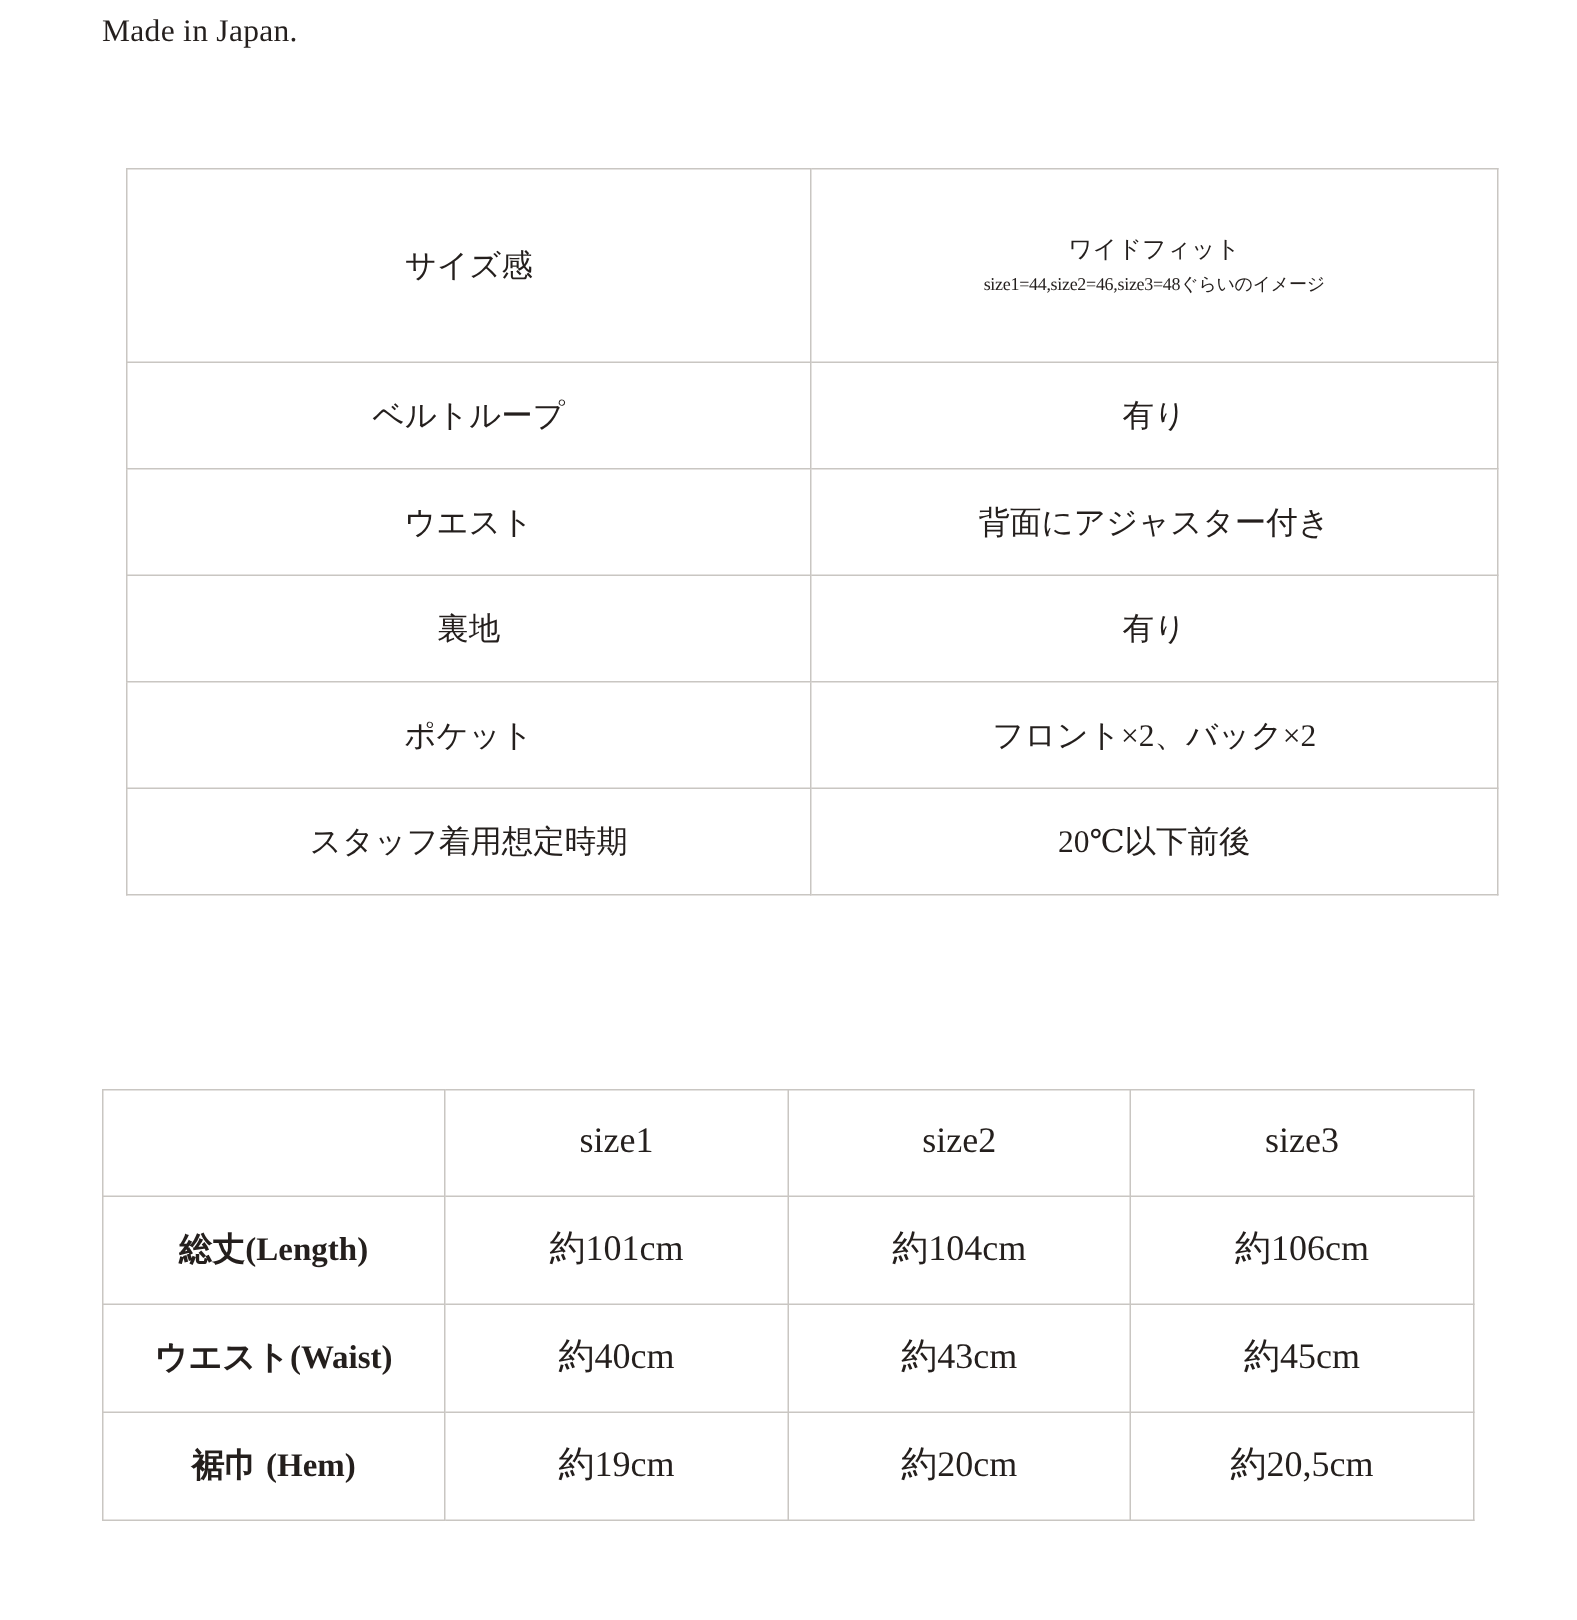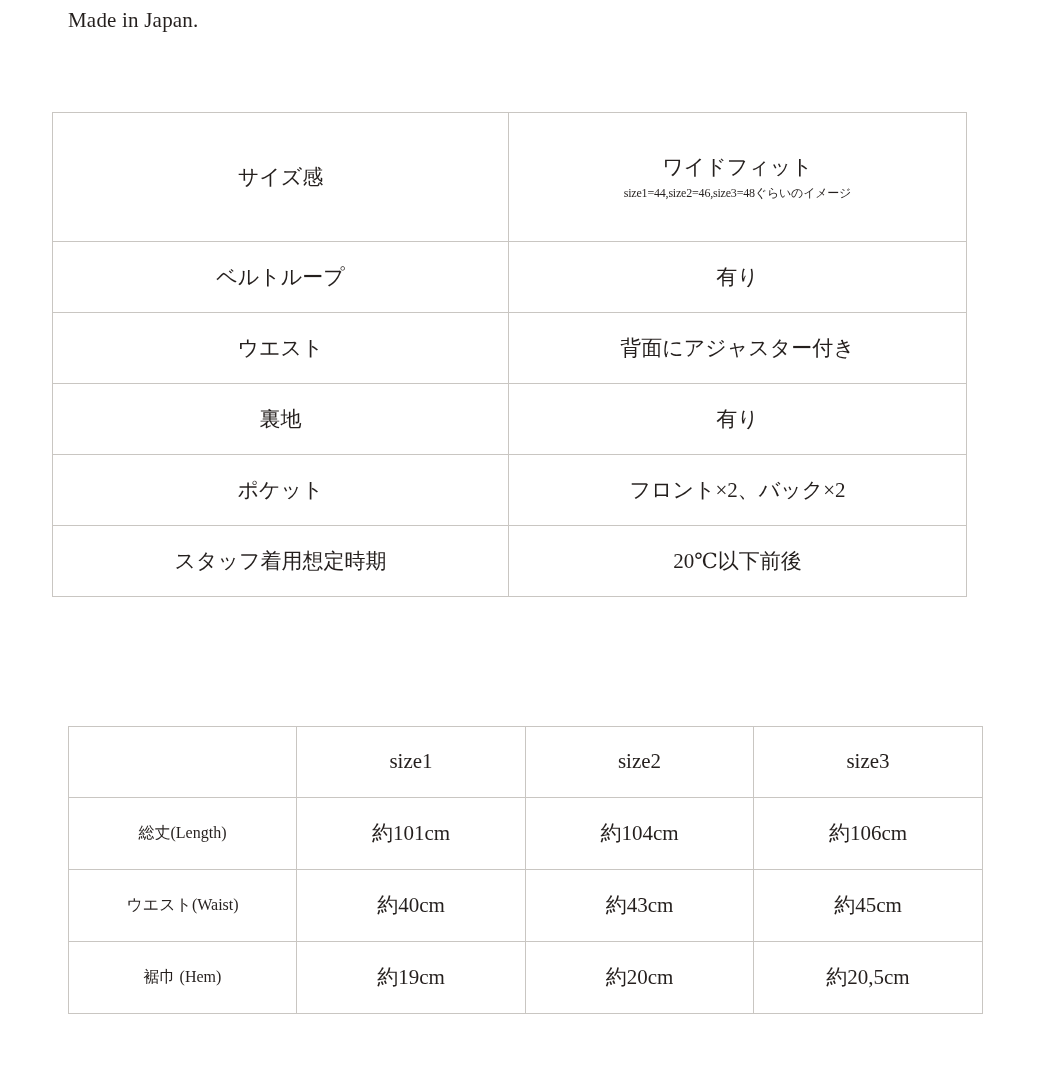--- a/index.html
+++ b/index.html
@@ -41,64 +41,65 @@
     text-align: center;
     vertical-align: middle;
     font-weight: normal;
     color: #241f1d;
     font-family: "Liberation Serif", "DejaVu Serif", serif;
   }
 
   
   .spec-table {
     position: absolute;
-    left: 52px;
+    left: 84px;
     top: 112px;
     width: 914px;
   }
   .spec-table col.c1 { width: 456px; }
   .spec-table col.c2 { width: 458px; }
   .spec-table td {
     font-size: 21px;
     line-height: 1.62;
     padding: 14px 10px;
   }
   .spec-table tr.tall td {
     height: 100px;
   }
   .spec-table tr td {
     height: 42px;
   }
   .spec-value-multiline .line-1 {
-    font-size: 21px;
+    font-size: 16px;
   }
   .spec-value-multiline .line-2 {
     font-size: 12px;
     letter-spacing: -0.2px;
   }
 
   
   .size-table {
     position: absolute;
     left: 68px;
     top: 726px;
     width: 914px;
   }
   .size-table col.h  { width: 228px; }
   .size-table col.s1 { width: 229px; }
   .size-table col.s2 { width: 228px; }
   .size-table col.s3 { width: 229px; }
   .size-table td {
-    font-size: 21px;
+    font-size: 24px;
     height: 63px;
     padding: 4px 6px;
     line-height: 1.4;
   }
   .size-table td.row-head {
-    font-size: 16px;
+    font-size: 22px;
+    font-weight: bold;
   }
   .size-table thead td {
     height: 62px;
   }
 </style>
 </head>
 <body>
 
 <div class="page">
 

